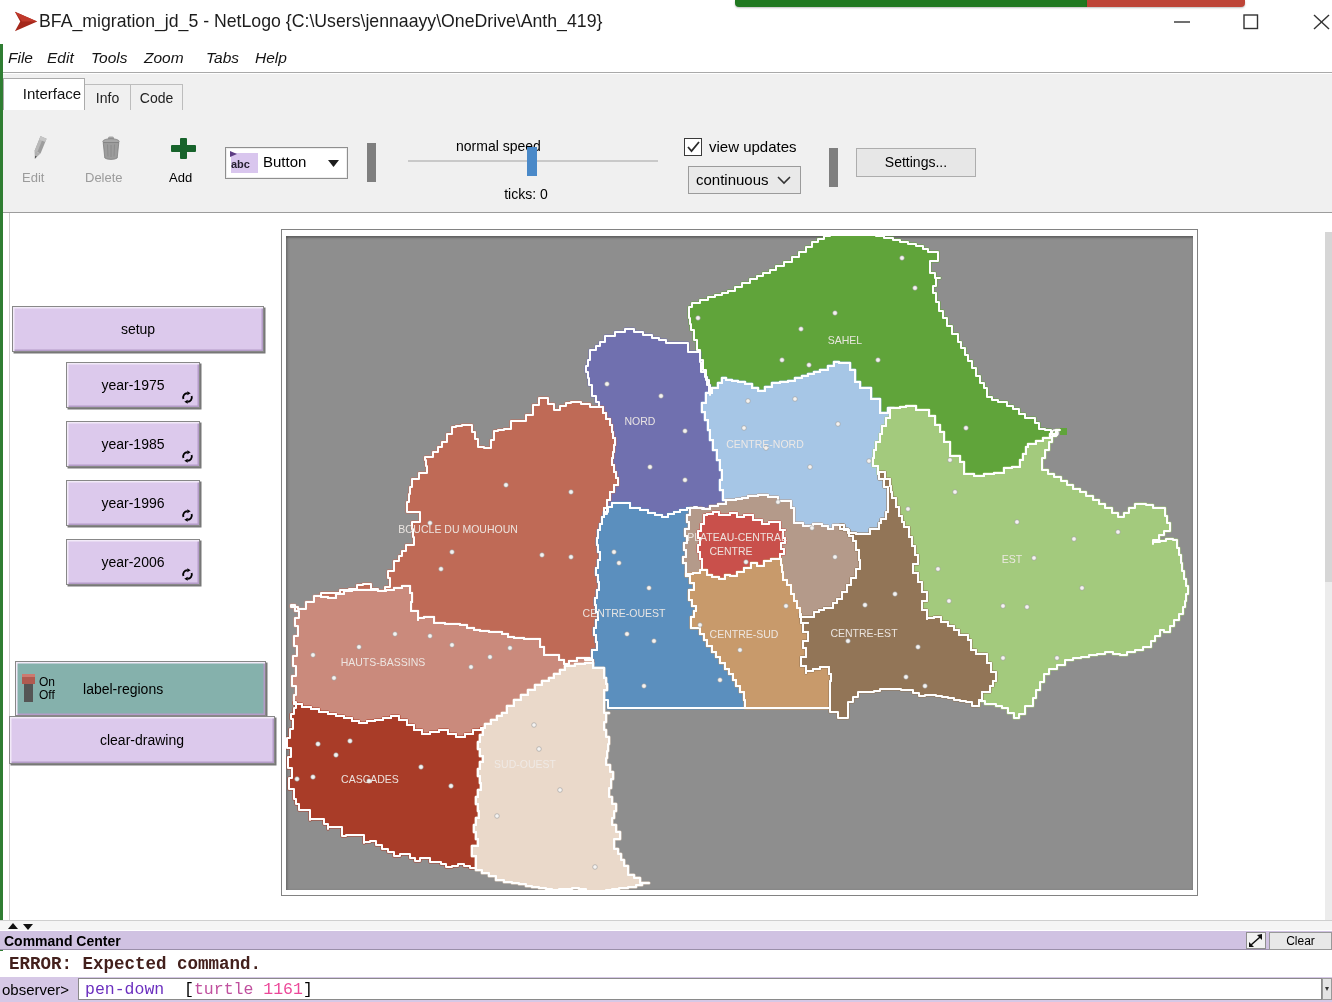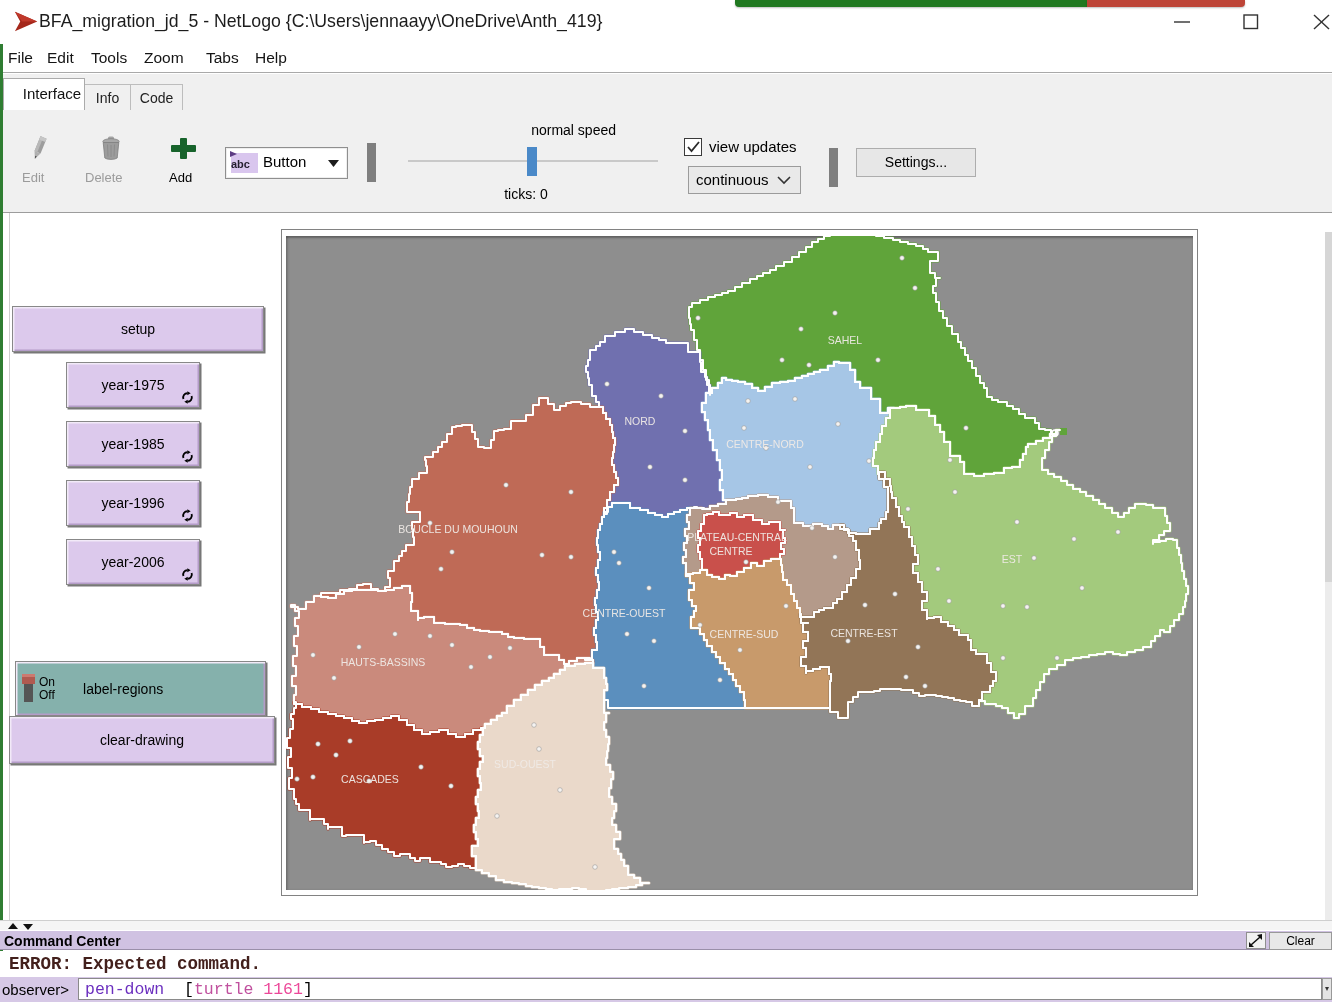--- a/index.html
+++ b/index.html
@@ -6,21 +6,21 @@
 html,body { width:1332px; height:1002px; background:#fff; font-family:"Liberation Sans", sans-serif; overflow:hidden; position:relative; }
 .abs { position:absolute; }
 
 #titlebar { left:0; top:0; width:1332px; height:44px; background:#fff; }
 #title-text { left:39px; top:11px; font-size:17.7px; color:#1c1c1c; white-space:pre; }
 #topbar-green { left:735px; top:0; width:352px; height:7px; background:#207820; border-radius:0 0 0 4px; box-shadow:0 1px 2px rgba(0,0,0,0.25); }
 #topbar-red { left:1087px; top:0; width:158px; height:7px; background:#bd4437; border-radius:0 0 4px 0; box-shadow:0 1px 2px rgba(0,0,0,0.25); }
 .winbtn { top:14px; }
 
 #menubar { left:0; top:44px; width:1332px; height:29px; background:#fff; border-bottom:1px solid #a9a9a9; font-size:15.5px; color:#141414; }
-#menubar span { position:absolute; top:5px; }
+#menubar span { position:absolute; top:5px;font-style:italic; }
 
 #tabstrip { left:0; top:74px; width:1332px; height:36px; background:#f0f0f0; }
 #tab-interface { left:3px; top:4px; width:82px; height:33px; background:#fff; border:1px solid #ababab; border-bottom:none; font-size:15px; color:#111; text-align:center; line-height:30px;padding-left:16px; }
 #tab-info { left:85px; top:10px; width:46px; height:26px; border:1px solid #bdbdbd; border-bottom:none; border-left:none; font-size:14px; color:#222; text-align:center; line-height:26px; }
 #tab-code { left:131px; top:10px; width:52px; height:26px; border:1px solid #bdbdbd; border-bottom:none; border-left:none; font-size:14px; color:#222; text-align:center; line-height:26px; }
 
 #toolbar { left:0; top:110px; width:1332px; height:103px; background:#f0f0f0; border-bottom:1px solid #9c9c9c; }
 .tool-label { position:absolute; font-size:13px; color:#9b9b9b; }
 .sep { position:absolute; width:9px; height:39px; background:#7f7f7f; }
 
@@ -110,21 +110,21 @@
   <div class="abs" style="left:231px;top:43px;width:27px;height:20px;background:#d9c6ee;font-size:11px;color:#241f2e;text-align:left;line-height:22px;font-weight:bold;letter-spacing:0">abc</div>
   <svg class="abs" style="left:229px;top:39px" width="10" height="9">
       <path d="M1,8 L1,2 L8,5 Z" fill="#5d3c84"></path>
     </svg>
   <div class="abs" style="left:263px;top:43px;font-size:15px;color:#000">Button</div>
   <svg class="abs" style="left:328px;top:50px" width="12" height="8">
       <path d="M0,0 L11,0 L5.5,7 Z" fill="#1c1c1c"></path>
     </svg>
   <div class="sep" style="left:367px;top:33px"></div>
 
-  <div class="abs" style="left:456px;top:12px;width:160px;text-align:right;font-size:14px;color:#000">normal speed</div>
+  <div class="abs" style="left:456px;top:28px;width:160px;text-align:left;font-size:14px;color:#000">normal speed</div>
   <div class="abs" style="left:408px;top:50px;width:250px;height:2px;background:#c9c9c9"></div>
   <div class="abs" style="left:527px;top:37px;width:10px;height:29px;background:#4a89c8"></div>
   <div class="abs" style="left:456px;top:76px;width:140px;text-align:center;font-size:14px;color:#000">ticks: 0</div>
 
   <div class="abs" style="left:684px;top:28px;width:18px;height:18px;background:#fff;border:1.6px solid #3a3a3a"></div>
   <svg class="abs" style="left:687px;top:31px" width="13" height="12">
       <path d="M1,6 L4.5,10 L12,1" fill="none" stroke="#2a2a2a" stroke-width="1.8"></path>
     </svg>
   <div class="abs" style="left:709px;top:28px;font-size:15px;color:#000">view updates</div>
 

